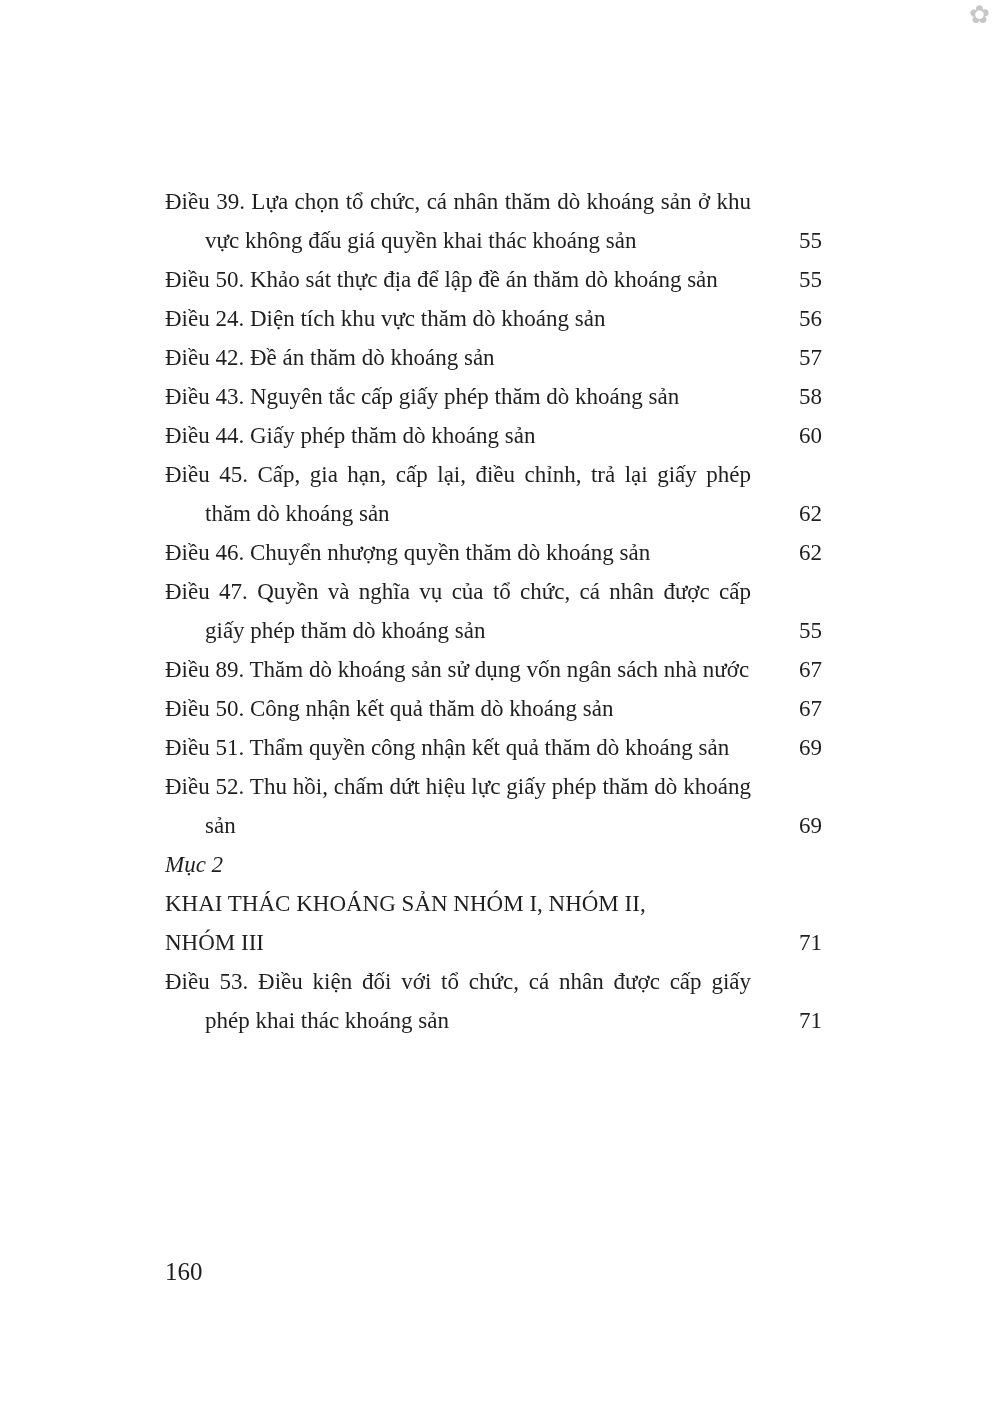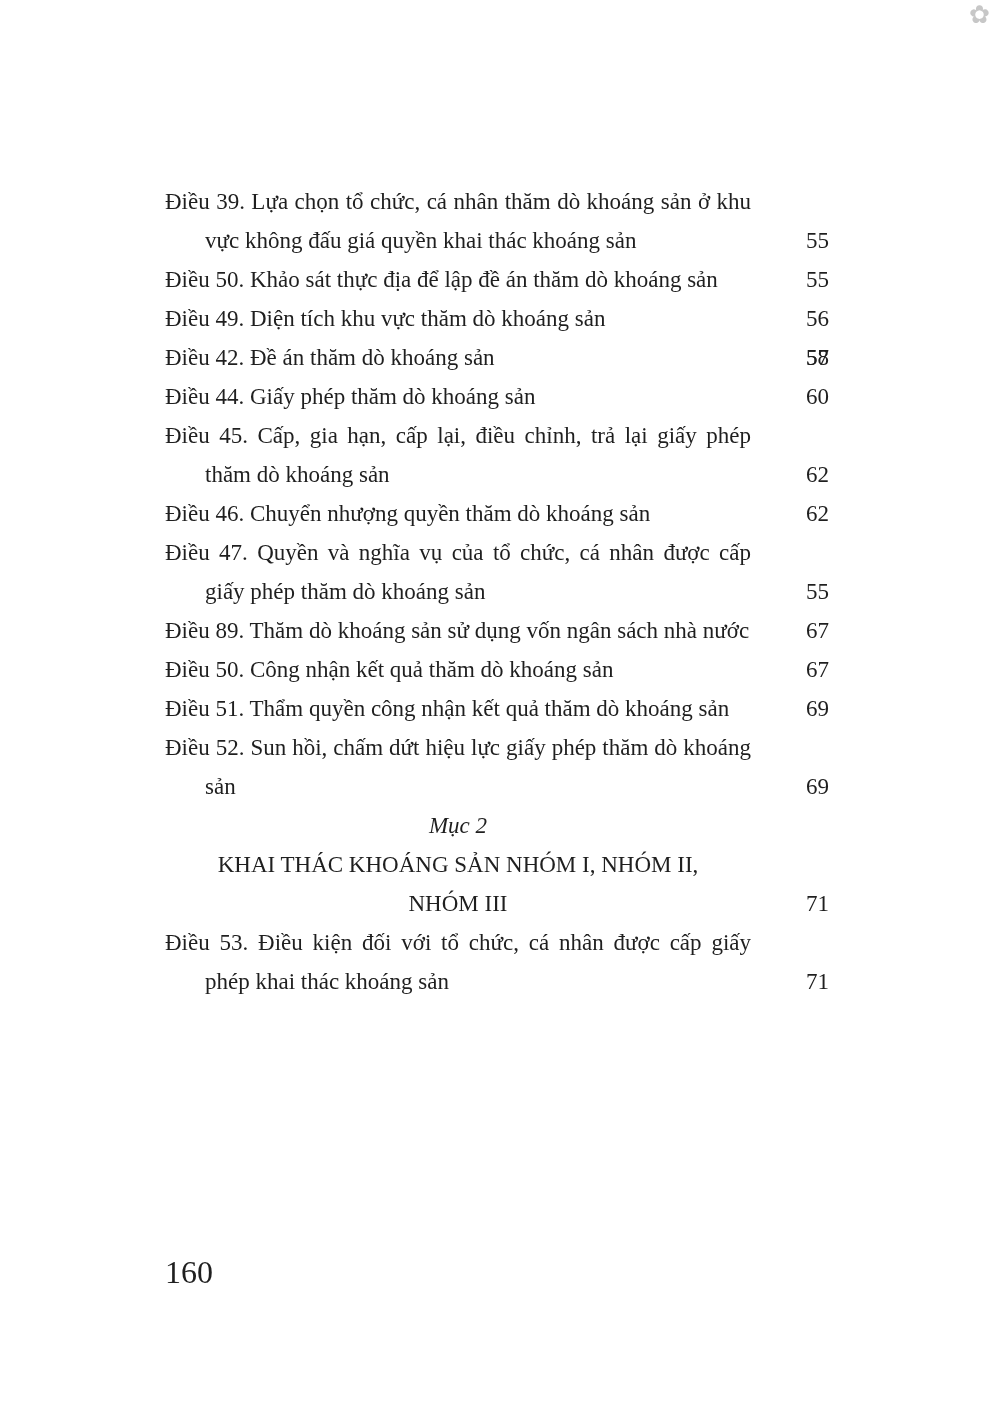--- a/index.html
+++ b/index.html
@@ -40,69 +40,70 @@
     display: block;
     width: 586px;
     box-sizing: border-box;
     padding-left: 40px;
     text-indent: -40px;
     text-align: justify;
     text-justify: inter-word;
   }
   .page-num {
     position: absolute;
-    right: 6px;
+    right: 13px;
     bottom: 0;
     line-height: 39px;
   }
   .section {
     position: relative;
-    text-align: center;
+    text-align: left;
   }
   .section .kicker {
     display: block;
     width: 586px;
     font-style: italic;
   }
   .section .heading {
     display: block;
     width: 586px;
   }
   .footer-page {
     position: absolute;
     left: 165px;
     top: 1257px;
-    font-size: 32px;
+    font-size: 25px;
     line-height: 30px;
   }
 </style>
 </head>
 <body>
 
 <div class="sheet">
   <span class="ornament">✿</span>
 
   <main class="toc" id="toc">
       <div class="entry">
         <span class="title">Điều 39. Lựa chọn tổ chức, cá nhân thăm dò khoáng sản ở khu vực không đấu giá quyền khai thác khoáng sản</span>
         <span class="page-num">55</span>
       </div>
       <div class="entry">
         <span class="title">Điều 50. Khảo sát thực địa để lập đề án thăm dò khoáng sản</span>
         <span class="page-num">55</span>
       </div>
       <div class="entry">
-        <span class="title">Điều 49. Diện tích khu vực thăm dò khoáng sản</span>
+        <span class="title">Điều 24. Diện tích khu vực thăm dò khoáng sản</span>
         <span class="page-num">56</span>
       </div>
       <div class="entry">
         <span class="title">Điều 42. Đề án thăm dò khoáng sản</span>
         <span class="page-num">57</span>
       </div>
       <div class="entry">
+        <span class="title">Điều 43. Nguyên tắc cấp giấy phép thăm dò khoáng sản</span>
         <span class="page-num">58</span>
       </div>
       <div class="entry">
         <span class="title">Điều 44. Giấy phép thăm dò khoáng sản</span>
         <span class="page-num">60</span>
       </div>
       <div class="entry">
         <span class="title">Điều 45. Cấp, gia hạn, cấp lại, điều chỉnh, trả lại giấy phép thăm dò khoáng sản</span>
         <span class="page-num">62</span>
       </div>
@@ -120,21 +121,21 @@
       </div>
       <div class="entry">
         <span class="title">Điều 50. Công nhận kết quả thăm dò khoáng sản</span>
         <span class="page-num">67</span>
       </div>
       <div class="entry">
         <span class="title">Điều 51. Thẩm quyền công nhận kết quả thăm dò khoáng sản</span>
         <span class="page-num">69</span>
       </div>
       <div class="entry">
-        <span class="title">Điều 52. Sun hồi, chấm dứt hiệu lực giấy phép thăm dò khoáng sản</span>
+        <span class="title">Điều 52. Thu hồi, chấm dứt hiệu lực giấy phép thăm dò khoáng sản</span>
         <span class="page-num">69</span>
       </div>
       <div class="section">
         <div class="kicker">Mục 2</div>
         <div class="heading">KHAI THÁC KHOÁNG SẢN NHÓM I, NHÓM II,<br>NHÓM III</div>
         <span class="page-num">71</span>
       </div>
       <div class="entry">
         <span class="title">Điều 53. Điều kiện đối với tổ chức, cá nhân được cấp giấy phép khai thác khoáng sản</span>
         <span class="page-num">71</span>

